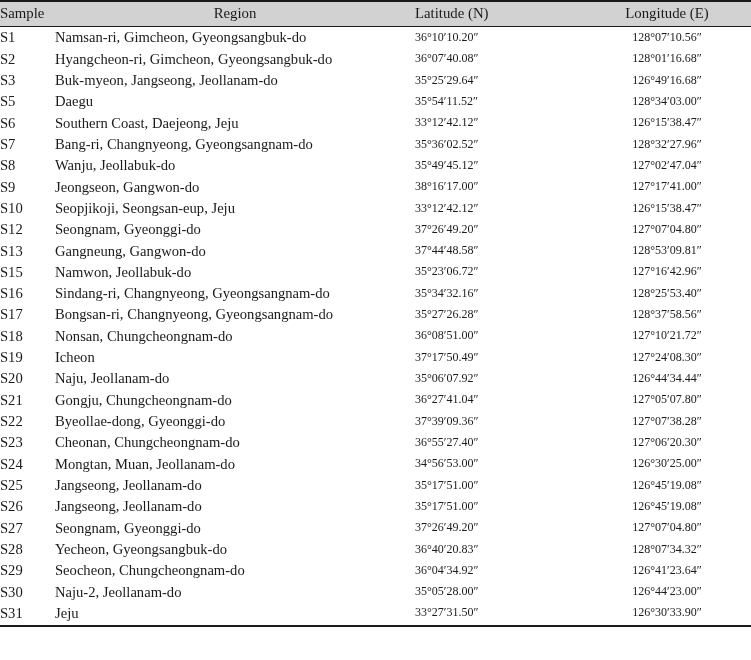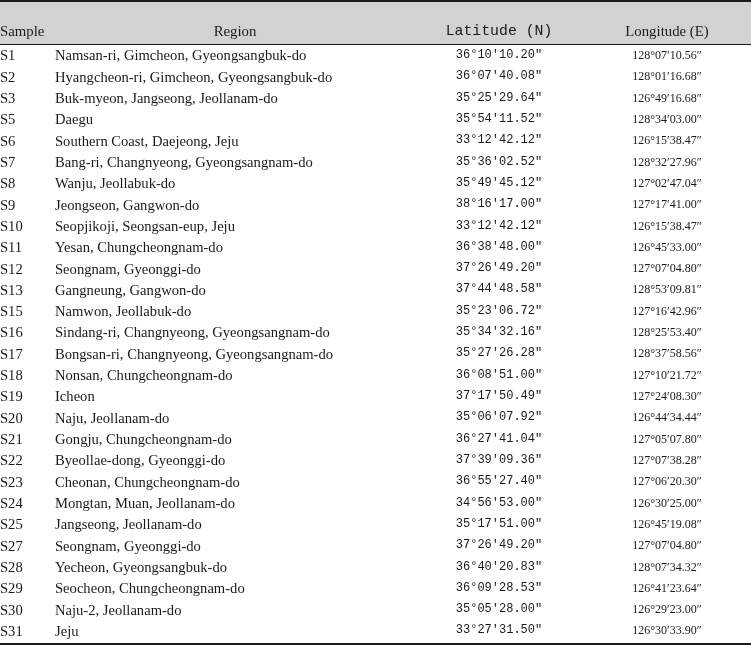--- a/index.html
+++ b/index.html
@@ -21,38 +21,37 @@
   table.data-table {
     width: 751px;
     border-collapse: collapse;
     table-layout: fixed;
     font-size: 14.6px;
   }
   table.data-table thead th {
     background: #d2d2d2;
     font-weight: normal;
     font-size: 14.8px;
-    padding: 21px 0 4px 0;
+    padding: 3px 0 4px 0;
     border-top: 2.2px solid #1a1a1a;
     border-bottom: 1.4px solid #1a1a1a;
     line-height: 1.15;
     white-space: nowrap;
   }
   th.col-sample, td.col-sample {
     width: 55px;
     text-align: left;
     padding-left: 3px;
   }
   th.col-region, td.col-region {
     width: 360px;
   }
   th.col-lat, td.col-lat {
     width: 168px;
-    text-align: center;
-    font-family: Liberation Mono, monospace;
+    text-align: left;
   }
   th.col-lon, td.col-lon {
     width: 168px;
     text-align: center;
   }
   table.data-table tbody td {
     padding: 1.4px 0 1.4px 0;
     line-height: 1.27;
     border: none;
     white-space: nowrap;
@@ -127,26 +126,20 @@
           <td class="col-lat coord">38°16′17.00″</td>
           <td class="col-lon coord">127°17′41.00″</td>
         </tr>
         <tr>
           <td class="col-sample">S10</td>
           <td class="col-region">Seopjikoji, Seongsan-eup, Jeju</td>
           <td class="col-lat coord">33°12′42.12″</td>
           <td class="col-lon coord">126°15′38.47″</td>
         </tr>
         <tr>
-          <td class="col-sample">S11</td>
-          <td class="col-region">Yesan, Chungcheongnam-do</td>
-          <td class="col-lat coord">36°38′48.00″</td>
-          <td class="col-lon coord">126°45′33.00″</td>
-        </tr>
-        <tr>
           <td class="col-sample">S12</td>
           <td class="col-region">Seongnam, Gyeonggi-do</td>
           <td class="col-lat coord">37°26′49.20″</td>
           <td class="col-lon coord">127°07′04.80″</td>
         </tr>
         <tr>
           <td class="col-sample">S13</td>
           <td class="col-region">Gangneung, Gangwon-do</td>
           <td class="col-lat coord">37°44′48.58″</td>
           <td class="col-lon coord">128°53′09.81″</td>
@@ -211,42 +204,48 @@
           <td class="col-lat coord">34°56′53.00″</td>
           <td class="col-lon coord">126°30′25.00″</td>
         </tr>
         <tr>
           <td class="col-sample">S25</td>
           <td class="col-region">Jangseong, Jeollanam-do</td>
           <td class="col-lat coord">35°17′51.00″</td>
           <td class="col-lon coord">126°45′19.08″</td>
         </tr>
         <tr>
+          <td class="col-sample">S26</td>
+          <td class="col-region">Jangseong, Jeollanam-do</td>
+          <td class="col-lat coord">35°17′51.00″</td>
+          <td class="col-lon coord">126°45′19.08″</td>
+        </tr>
+        <tr>
           <td class="col-sample">S27</td>
           <td class="col-region">Seongnam, Gyeonggi-do</td>
           <td class="col-lat coord">37°26′49.20″</td>
           <td class="col-lon coord">127°07′04.80″</td>
         </tr>
         <tr>
           <td class="col-sample">S28</td>
           <td class="col-region">Yecheon, Gyeongsangbuk-do</td>
           <td class="col-lat coord">36°40′20.83″</td>
           <td class="col-lon coord">128°07′34.32″</td>
         </tr>
         <tr>
           <td class="col-sample">S29</td>
           <td class="col-region">Seocheon, Chungcheongnam-do</td>
-          <td class="col-lat coord">36°09′28.53″</td>
+          <td class="col-lat coord">36°04′34.92″</td>
           <td class="col-lon coord">126°41′23.64″</td>
         </tr>
         <tr>
           <td class="col-sample">S30</td>
           <td class="col-region">Naju-2, Jeollanam-do</td>
           <td class="col-lat coord">35°05′28.00″</td>
-          <td class="col-lon coord">126°29′23.00″</td>
+          <td class="col-lon coord">126°44′23.00″</td>
         </tr>
         <tr>
           <td class="col-sample">S31</td>
           <td class="col-region">Jeju</td>
           <td class="col-lat coord">33°27′31.50″</td>
           <td class="col-lon coord">126°30′33.90″</td>
         </tr>
       </tbody>
   </table>
 </div>

